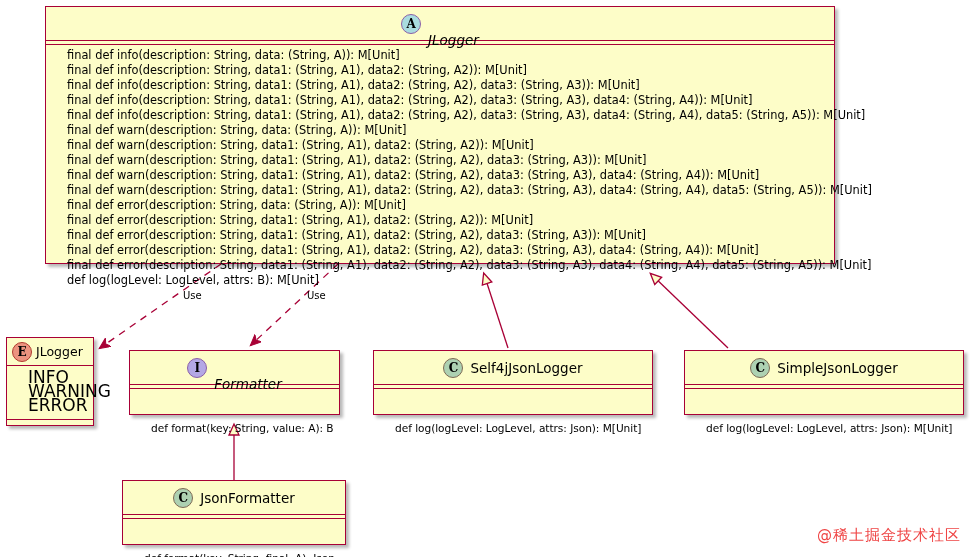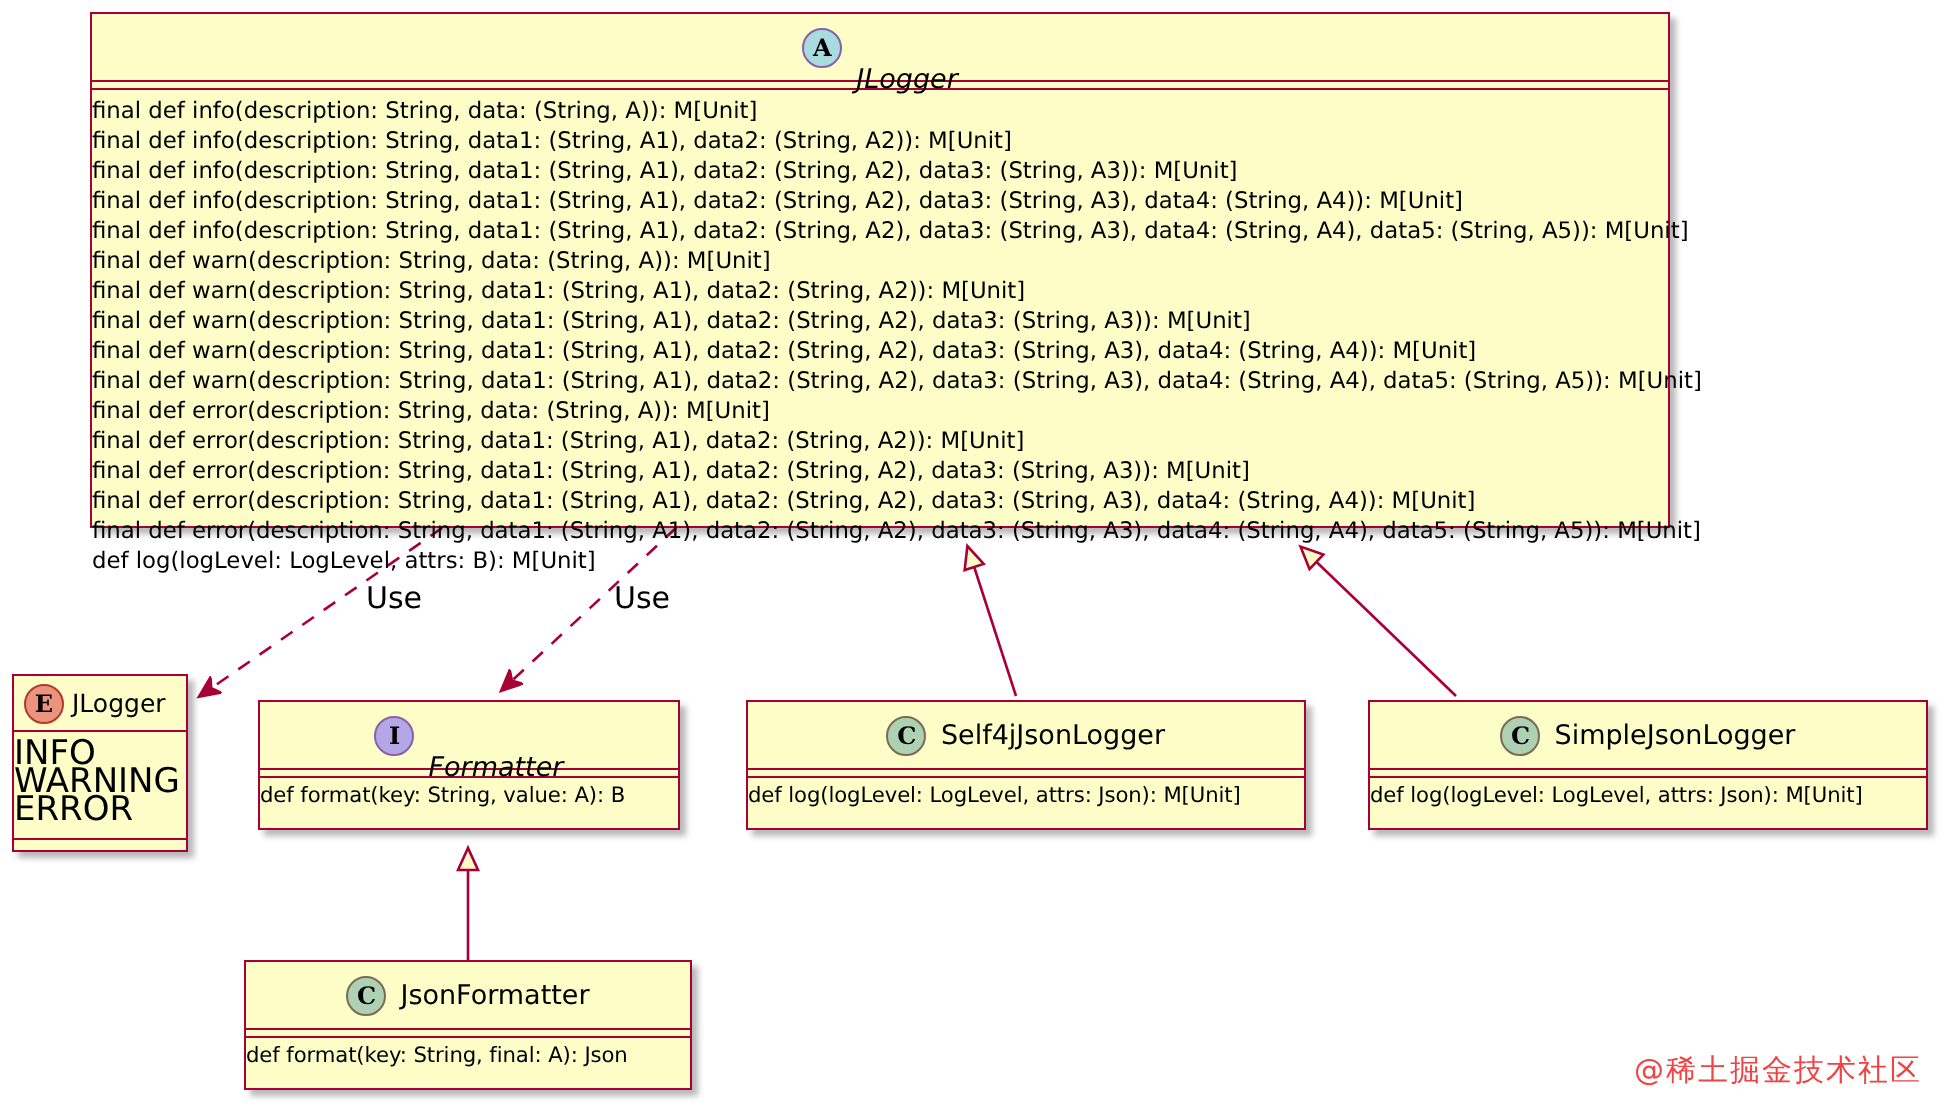--- a/index.html
+++ b/index.html
@@ -51,21 +51,21 @@
     gap: 7px;
     border-bottom: 1.4px solid #a80036;
     box-sizing: border-box;
   }
   .uml-sep {
     height: 4px;
     border-bottom: 1.4px solid #a80036;
     box-sizing: border-box;
   }
   .uml-body {
-    padding: 3px 5px 3px 0;
+    padding: 3px 5px 3px 21px;
     box-sizing: border-box;
   }
   .uml-foot {
     border-top: 1.4px solid #a80036;
     height: 6px;
     box-sizing: border-box;
   }
 
   .cls-name {
     font-size: 13.5px;
@@ -94,38 +94,39 @@
   .stereo-C { background:#ADD1B2; border:1.3px solid #7D6A55; color:#000; }
   .stereo-E { background:#EB937F; border:1.3px solid #B03A2E; color:#000; }
 
   
   .member {
     font-size: 10.6px;
     color: #000000;
     line-height: 12.95px;
     white-space: nowrap;
     letter-spacing: -0.05px;
+    margin-top: 30px;
   }
   .enum-val {
     font-size: 17px;
     color: #000000;
     line-height: 14px;
     white-space: nowrap;
   }
   .method-line {
     font-size: 11.4px;
     color: #000000;
     line-height: 15px;
     white-space: nowrap;
   }
 
   
   .edge-label {
     position: absolute;
-    font-size: 15px;
+    font-size: 10px;
     color: #000000;
     background: transparent;
     white-space: nowrap;
   }
 
   
   .watermark {
     position: absolute;
     right: 12px;
     bottom: 12px;

